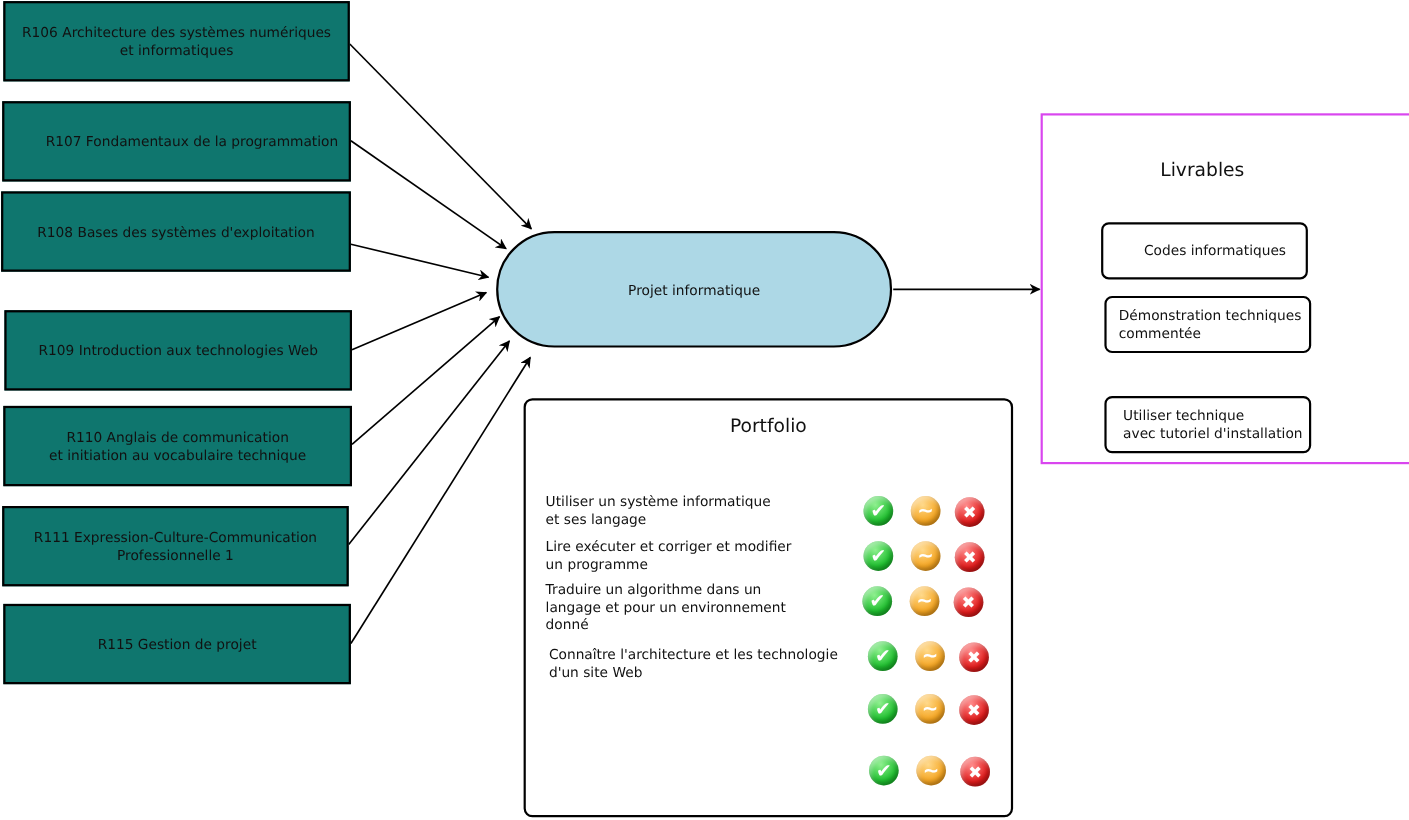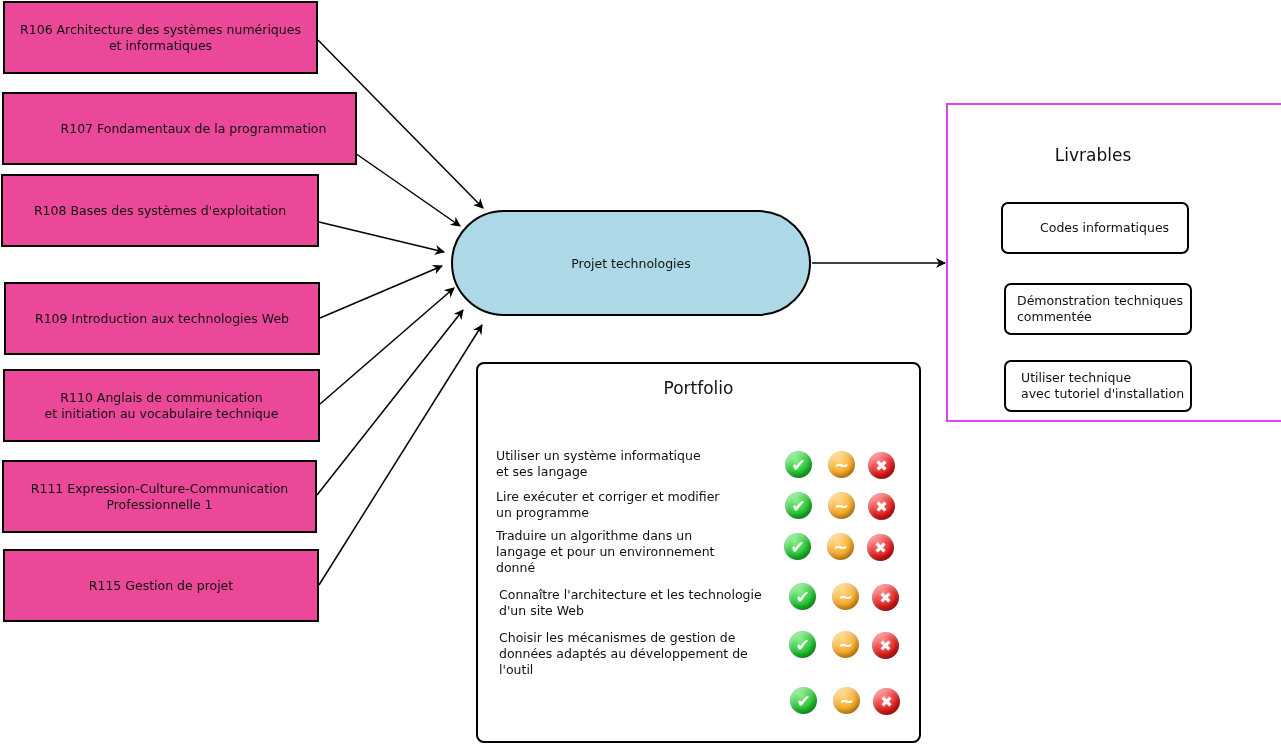--- a/index.html
+++ b/index.html
@@ -1,18 +1,18 @@
 <!DOCTYPE html>
 <html><head>
 <meta charset="utf-8">
 <style>
   html, body { margin:0; padding:0; background:#fff; }
   body { width:1281px; height:745px; position:relative; overflow:hidden;
          font-family:"DejaVu Sans", sans-serif; color:#111; }
-  .box { position:absolute; border:2px solid #000; background:#ec4899; box-sizing:border-box;
+  .box { position:absolute; border:2px solid #000; background:#0f766e; box-sizing:border-box;
          display:flex; align-items:center; justify-content:center; text-align:center;
          font-size:12.5px; line-height:16px; white-space:pre-line; }
   svg.wires { position:absolute; left:0; top:0; }
   .pill { position:absolute; left:451px; top:210px; width:360px; height:106px;
           background:#add8e6; border:2px solid #000; border-radius:53px/53px; box-sizing:border-box;
           display:flex; align-items:center; justify-content:center; font-size:12.5px; }
   .pill span { margin-left:0; }
   .livrables { position:absolute; left:946px; top:103px; width:356px; height:319px;
                border:2px solid #d946ef; box-sizing:border-box; }
   .liv-title { position:absolute; left:0; width:290px; top:40px; text-align:center; font-size:17px; }
@@ -43,39 +43,39 @@
   <line x1="319" y1="222" x2="444" y2="252" stroke="#000" stroke-width="1.5" marker-end="url(#ah)"></line>
   <line x1="320" y1="318" x2="442" y2="266" stroke="#000" stroke-width="1.5" marker-end="url(#ah)"></line>
   <line x1="320" y1="404" x2="454" y2="288" stroke="#000" stroke-width="1.5" marker-end="url(#ah)"></line>
   <line x1="317" y1="495" x2="463" y2="310" stroke="#000" stroke-width="1.5" marker-end="url(#ah)"></line>
   <line x1="319" y1="585" x2="482" y2="325" stroke="#000" stroke-width="1.5" marker-end="url(#ah)"></line>
   <line x1="812" y1="263" x2="945" y2="263" stroke="#000" stroke-width="1.5" marker-end="url(#ah)"></line>
 </svg>
 
 <div class="box" style="left:3px;top:1px;width:315px;height:73px;">R106 Architecture des systèmes numériques
 et informatiques</div>
-<div class="box" style="left:2px;top:92px;width:355px;height:73px;padding-left:28px;">R107 Fondamentaux de la programmation</div>
+<div class="box" style="left:2px;top:92px;width:317px;height:73px;padding-left:28px;">R107 Fondamentaux de la programmation</div>
 <div class="box" style="left:1px;top:174px;width:318px;height:73px;">R108 Bases des systèmes d'exploitation</div>
 <div class="box" style="left:4px;top:282px;width:316px;height:73px;">R109 Introduction aux technologies Web</div>
 <div class="box" style="left:3px;top:369px;width:317px;height:73px;">R110 Anglais de communication
 et initiation au vocabulaire technique</div>
 <div class="box" style="left:2px;top:460px;width:315px;height:73px;">R111 Expression-Culture-Communication
 Professionnelle 1</div>
 <div class="box" style="left:3px;top:549px;width:316px;height:73px;">R115 Gestion de projet</div>
 
 <div class="pill">
-  <span>Projet technologies</span>
+  <span>Projet informatique</span>
 </div>
 
 <div class="livrables">
   <div class="liv-title">Livrables</div>
   <div class="deliv" style="left:53px;top:97px;width:188px;height:52px;padding-left:37px;">
     <span>Codes informatiques</span>
   </div>
-  <div class="deliv" style="left:56px;top:178px;width:188px;height:52px;padding-left:11px;">
+  <div class="deliv" style="left:56px;top:164px;width:188px;height:52px;padding-left:11px;">
     <span>Démonstration techniques
 commentée</span>
   </div>
   <div class="deliv" style="left:56px;top:255px;width:188px;height:52px;padding-left:15px;">
     <span>Utiliser technique
 avec tutoriel d'installation</span>
   </div>
 </div>
 
 <div class="portfolio">
@@ -99,23 +99,20 @@
   <div class="icon ok" style="left:306px;top:169px;">✔</div>
   <div class="icon mid" style="left:349px;top:169px;">~</div>
   <div class="icon ko" style="left:389px;top:170px;">✖</div>
 
   <div class="skill" style="left:21px;top:223px;">Connaître l'architecture et les technologie
 d'un site Web</div>
   <div class="icon ok" style="left:311px;top:219px;">✔</div>
   <div class="icon mid" style="left:354px;top:219px;">~</div>
   <div class="icon ko" style="left:394px;top:220px;">✖</div>
 
-  <div class="skill" style="left:21px;top:266px;">Choisir les mécanismes de gestion de
-données adaptés au développement de
-l'outil</div>
   <div class="icon ok" style="left:311px;top:267px;">✔</div>
   <div class="icon mid" style="left:354px;top:267px;">~</div>
   <div class="icon ko" style="left:394px;top:268px;">✖</div>
 
   <div class="icon ok" style="left:312px;top:323px;">✔</div>
   <div class="icon mid" style="left:355px;top:323px;">~</div>
   <div class="icon ko" style="left:395px;top:324px;">✖</div>
 </div>
 
 </body></html>

